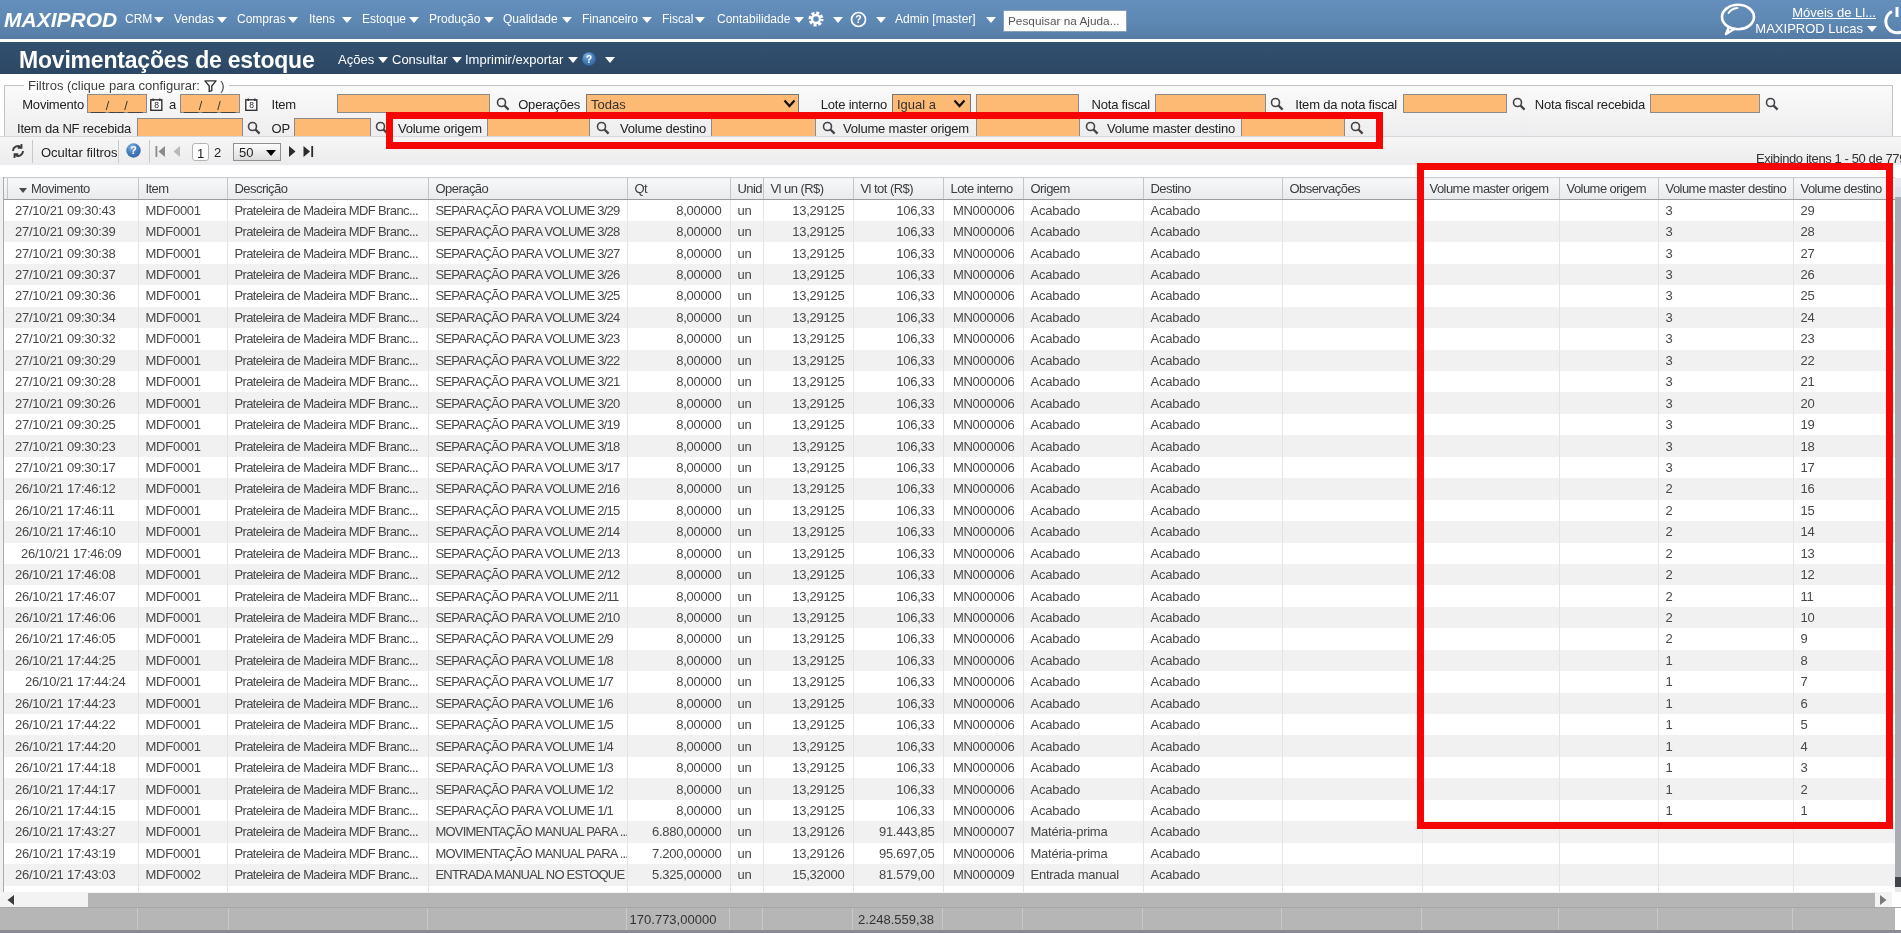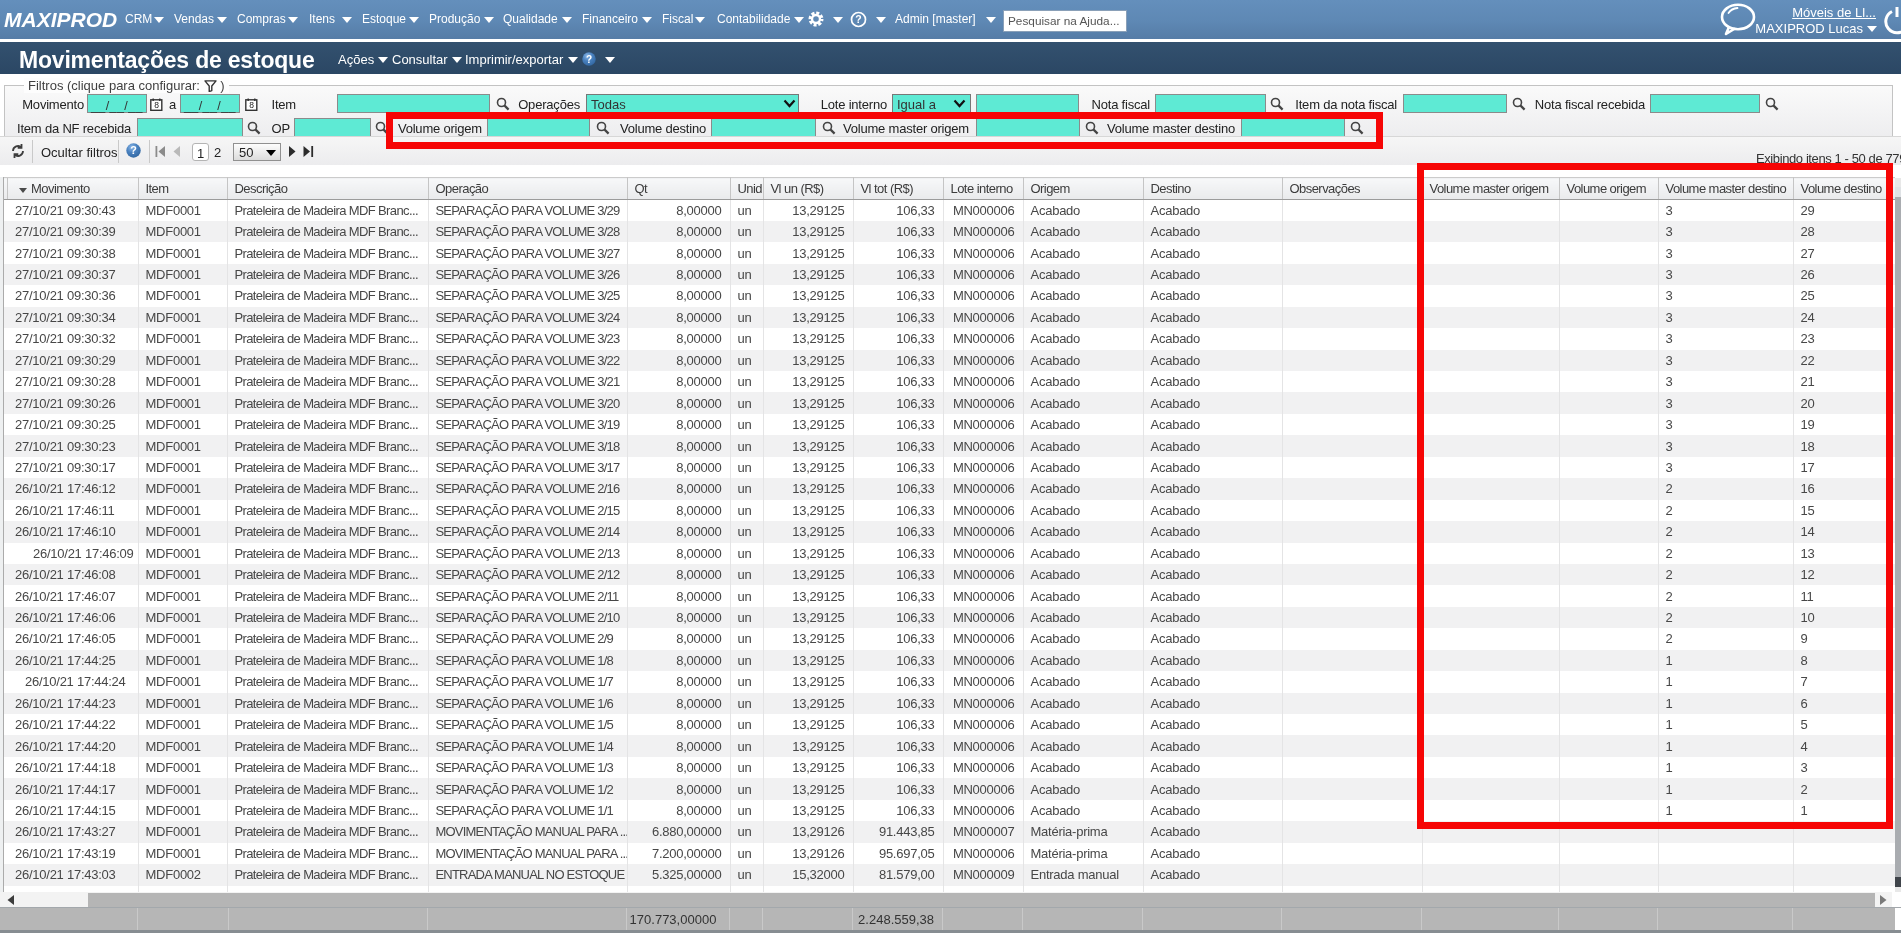--- a/index.html
+++ b/index.html
@@ -14,21 +14,21 @@
 #srch{position:absolute;left:1003px;top:10px;width:124px;height:22px;background:#fff;border:1px solid #8aa0b8;color:#555;font-size:11.8px;padding:2px 4px;font-family:"Liberation Sans",sans-serif}
 
 #tbar{position:absolute;left:0;top:42px;width:1901px;height:32px;background:linear-gradient(180deg,#33516f,#2b4764)}
 #tbar .mi{position:absolute;top:10px;color:#fff;font-size:13px;white-space:nowrap}
 #ttl{position:absolute;left:19px;top:47px;color:#fff;font-size:23px;font-weight:bold;letter-spacing:-0.2px}
 
 #fzone{position:absolute;left:0;top:74px;width:1901px;height:74px;background:#fff}
 #fset{position:absolute;left:4px;top:11px;width:1889px;height:62px;border:1px solid #c3c3c3;background:linear-gradient(180deg,#fafafa,#ebebed)}
 #fleg{position:absolute;left:24px;top:4px;color:#3f3f3f;background:#fdfdfd;padding:0 4px;white-space:nowrap}
 .flb{position:absolute;color:#222;white-space:nowrap;letter-spacing:-0.2px}
-.fin{position:absolute;height:19px;background:#5eead4;border:1px solid #8b8b8b}
+.fin{position:absolute;height:19px;background:#fdba74;border:1px solid #8b8b8b}
 
 #tool{position:absolute;left:0;top:136px;width:1901px;height:29px;background:linear-gradient(180deg,#f6f6f6,#ececee);border-top:1px solid #d7d7d7}
 .vsep{position:absolute;top:3px;height:23px;width:1px;background:#c9c9c9}
 
 #grid{position:absolute;left:3px;top:177px;width:1892px;height:715px;overflow:hidden;border-left:1px solid #ababab}
 table{border-collapse:collapse;table-layout:fixed;width:1892px;font-size:13px}
 th{height:22px;font-weight:normal;text-align:left;color:#3c3c3c;letter-spacing:-0.55px;background:linear-gradient(180deg,#f7f8f9,#e9eaec);border-right:1px solid #c5c5c5;border-bottom:1px solid #9b9b9b;border-top:1px solid #cbcbcb;padding:0 0 0 7px;overflow:hidden;white-space:nowrap}
 td{height:21.45px;color:#474747;letter-spacing:-0.25px;border-right:1px solid #e4e4e5;padding:0 8px 0 7px;overflow:hidden;white-space:nowrap}
 tr.g td{background:#f1f1f2}
 td:nth-child(3){letter-spacing:-0.62px}
@@ -573,21 +573,21 @@
           <td class="rt">MN000006</td>
           <td>Acabado</td>
           <td>Acabado</td>
           <td></td>
           <td></td>
           <td></td>
           <td>2</td>
           <td>14</td>
         </tr>
         <tr>
-          <td style="padding-left:29px">26/10/21 17:46:09</td>
+          <td style="padding-left:17px">26/10/21 17:46:09</td>
           <td>MDF0001</td>
           <td>Prateleira de Madeira MDF Branc...</td>
           <td>SEPARAÇÃO PARA VOLUME 2/13</td>
           <td class="rt">8,00000</td>
           <td>un</td>
           <td class="rt">13,29125</td>
           <td class="rt">106,33</td>
           <td class="rt">MN000006</td>
           <td>Acabado</td>
           <td>Acabado</td>

